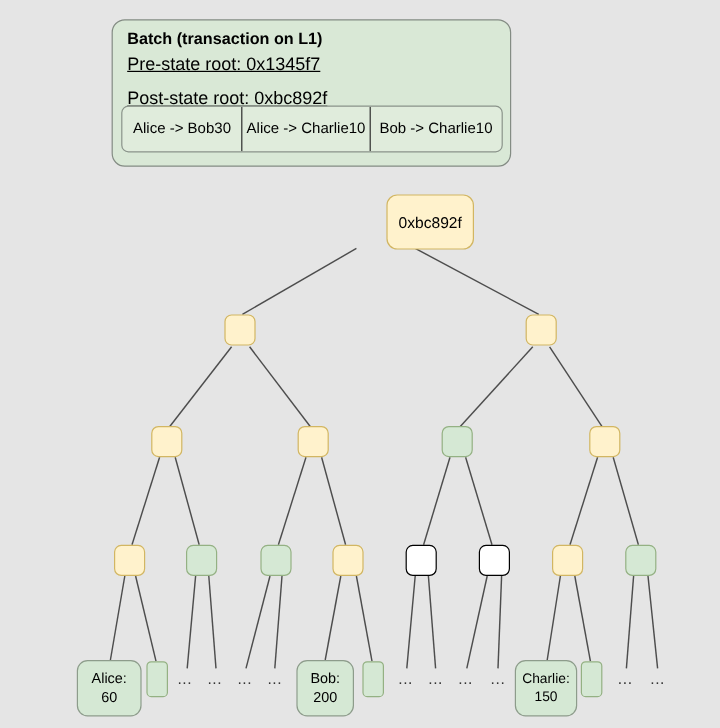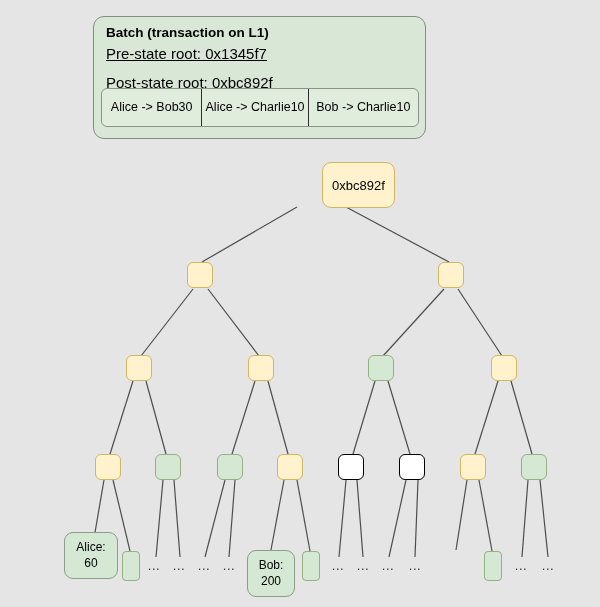--- a/index.html
+++ b/index.html
@@ -113,37 +113,41 @@
 
   <div class="node sq yellow" style="left:95px;top:454px;"></div>
   <div class="node sq green" style="left:155px;top:454px;"></div>
   <div class="node sq green" style="left:217px;top:454px;"></div>
   <div class="node sq yellow" style="left:277px;top:454px;"></div>
   <div class="node sq white" style="left:338px;top:454px;"></div>
   <div class="node sq white" style="left:399px;top:454px;"></div>
   <div class="node sq yellow" style="left:460px;top:454px;"></div>
   <div class="node sq green" style="left:521px;top:454px;"></div>
 
-  <div class="leaf-big" style="left:64px;top:532px;width:54px;height:47px;">
+  <div class="leaf-big" style="left:64px;top:550px;width:54px;height:47px;">
     <span>Alice:</span>
     <span>60</span>
   </div>
   <div class="leaf-small" style="left:122px;top:551px;"></div>
   <span class="dots" style="left:154px;top:558px;">...</span>
   <span class="dots" style="left:179px;top:558px;">...</span>
   <span class="dots" style="left:204px;top:558px;">...</span>
   <span class="dots" style="left:229px;top:558px;">...</span>
 
   <div class="leaf-big" style="left:247px;top:550px;width:48px;height:47px;">
     <span>Bob:</span>
     <span>200</span>
   </div>
   <div class="leaf-small" style="left:302px;top:551px;"></div>
   <span class="dots" style="left:338px;top:558px;">...</span>
   <span class="dots" style="left:363px;top:558px;">...</span>
   <span class="dots" style="left:388px;top:558px;">...</span>
   <span class="dots" style="left:415px;top:558px;">...</span>
 
+  <div class="leaf-big tight" style="left:429px;top:550px;width:52px;height:47px;">
+    <span>Charlie:</span>
+    <span>150</span>
+  </div>
   <div class="leaf-small" style="left:484px;top:551px;"></div>
   <span class="dots" style="left:521px;top:558px;">...</span>
   <span class="dots" style="left:548px;top:558px;">...</span>
 
 </div>
 
 </body></html>

